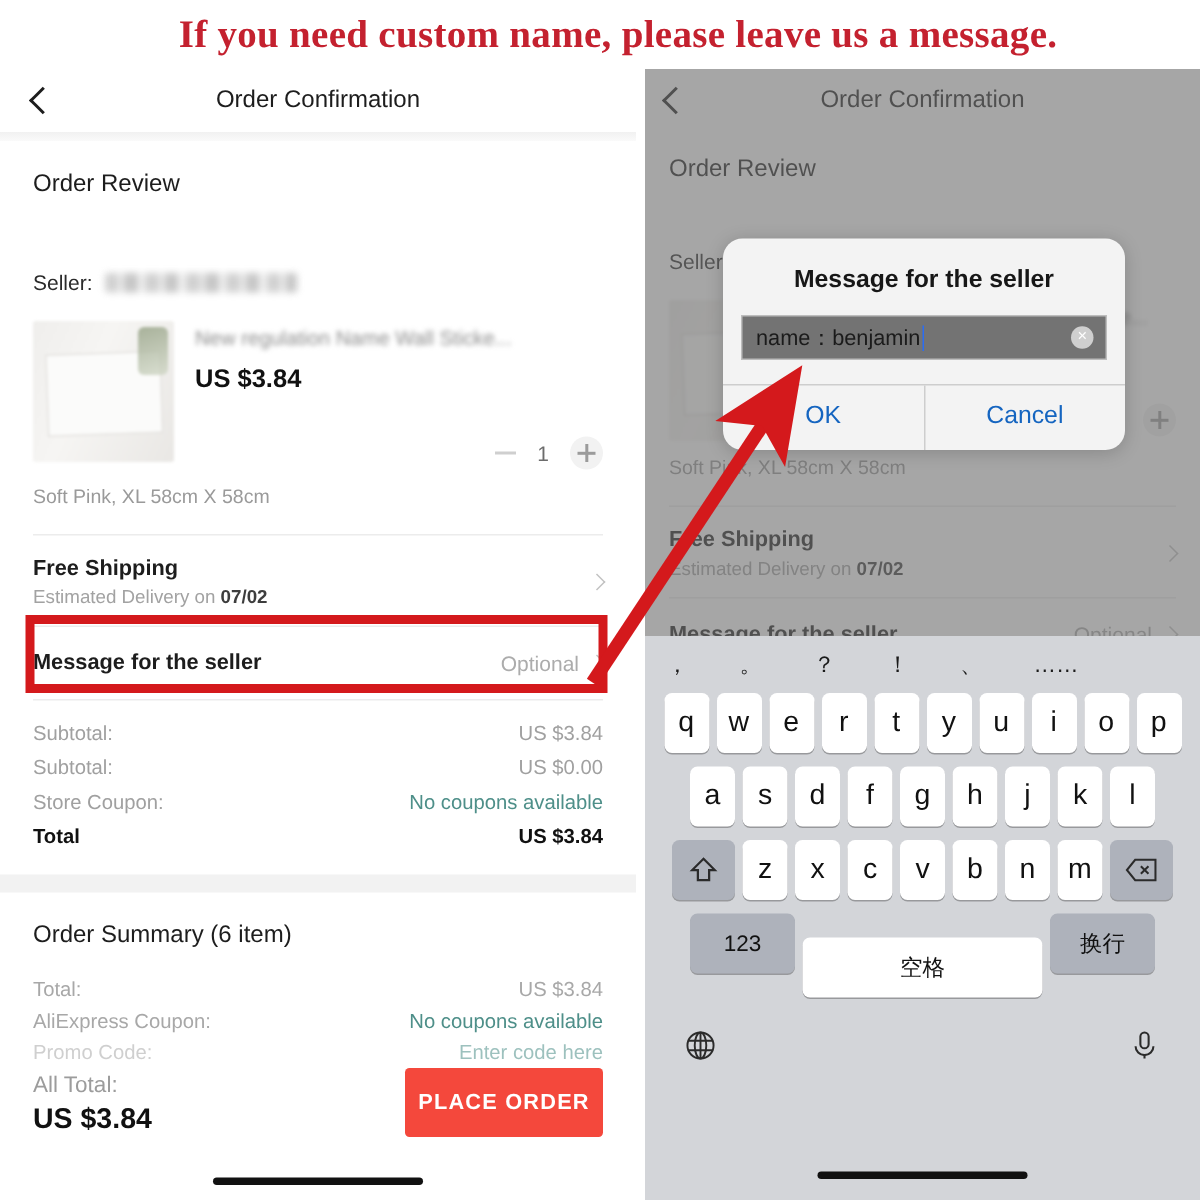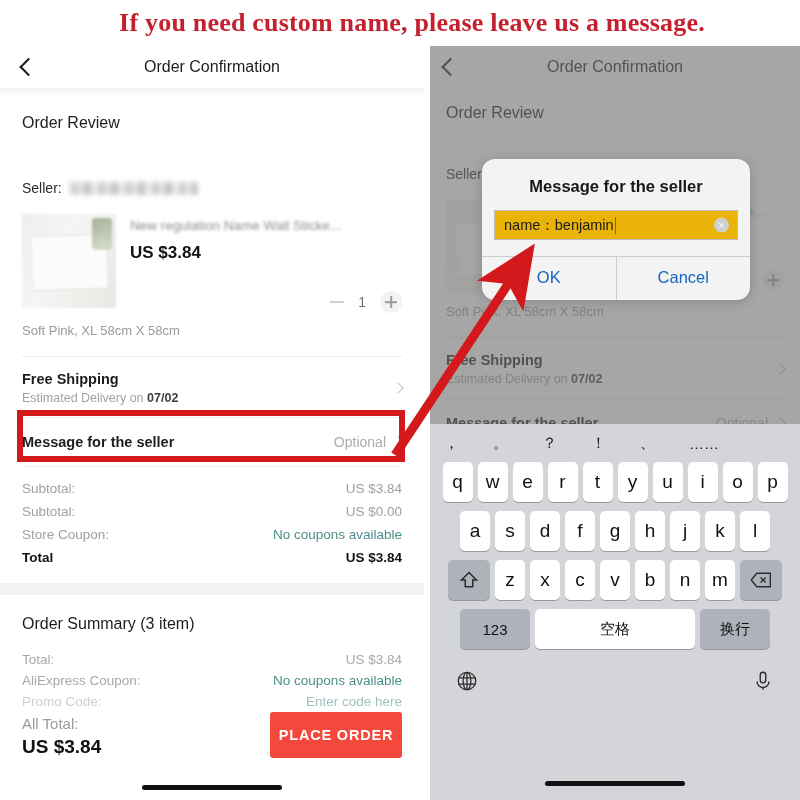--- a/index.html
+++ b/index.html
@@ -160,21 +160,21 @@
     left: 52px; top: 113px; width: 268px;
     background: #f3f3f3; border-radius: 13px; overflow: hidden;
     box-shadow: 0 2px 12px rgba(0,0,0,.18);
   }
   .dlg-title {
     text-align: center; font-size: 16.5px; font-weight: 700; color: #171717;
     padding: 18px 10px 14px;
   }
   .dlg-input-wrap { padding: 0 12px 16px; }
   .dlg-input {
-    position: relative; background: #eab308; border: 1px solid #bdbdbd;
+    position: relative; background: #737373; border: 1px solid #bdbdbd;
     height: 30px; display: flex; align-items: center; padding: 0 30px 0 9px;
   }
   .dlg-input .txt { font-size: 14.5px; color: #1b1b1b; white-space: nowrap; }
   .caret { display:inline-block; width: 1.8px; height: 17px; background: #2a6df4; margin-left: 1px; vertical-align: -3px; }
   .clear-x {
     position: absolute; right: 8px; top: 50%; transform: translateY(-50%);
     width: 15px; height: 15px; border-radius: 50%; background: #cfcfcf;
     color: #fff; font-size: 11px; line-height: 15px; text-align: center;
   }
   .dlg-btns { display: flex; border-top: 1px solid #cdcdcd; }
@@ -200,21 +200,21 @@
   .key {
     background: #fff; border-radius: 5px; width: 30px; height: 40px;
     display: flex; align-items: center; justify-content: center;
     font-size: 19px; color: #111; box-shadow: 0 1px 0 rgba(0,0,0,.28);
   }
   .krow.r2 { padding: 0 18px; }
   .krow.r3 { padding: 0 0; }
   .key.wide {
     background: #aeb2bb; width: 42px;
   }
-  .key.space { background: #fff; width: 160px; font-size: 15px; }
+  .key.space { background: #fff; width: 160px; font-size: 15px; margin-top: 16px; }
   .key.fn { background: #aeb2bb; width: 70px; height: 40px; font-size: 15px; }
   .bottombar { display: flex; align-items: center; justify-content: space-between; padding: 12px 26px 0; }
   .globe, .mic { width: 22px; height: 22px; }
   .right .home-ind { bottom: 14px; }
 
   
   .redbox {
     position: absolute; z-index: 20; border: 6px solid #d4191c;
     left: 17px; top: 410px; width: 388px; height: 52px;
     pointer-events: none;
@@ -304,21 +304,21 @@
         <div class="t-line bold">
           <span class="t-k">Total</span>
           <span class="t-v">US $3.84</span>
         </div>
       </div>
     </div>
 
     <div class="gap-band"></div>
 
     <div class="summary">
-      <div class="sum-title">Order Summary (3 item)</div>
+      <div class="sum-title">Order Summary (6 item)</div>
       <div class="sum-line">
         <span class="sum-k">Total:</span>
         <span class="sum-v">US $3.84</span>
       </div>
       <div class="sum-line">
         <span class="sum-k">AliExpress Coupon:</span>
         <span class="sum-v teal">No coupons available</span>
       </div>
       <div class="sum-line faded">
         <span class="sum-k">Promo Code:</span>

